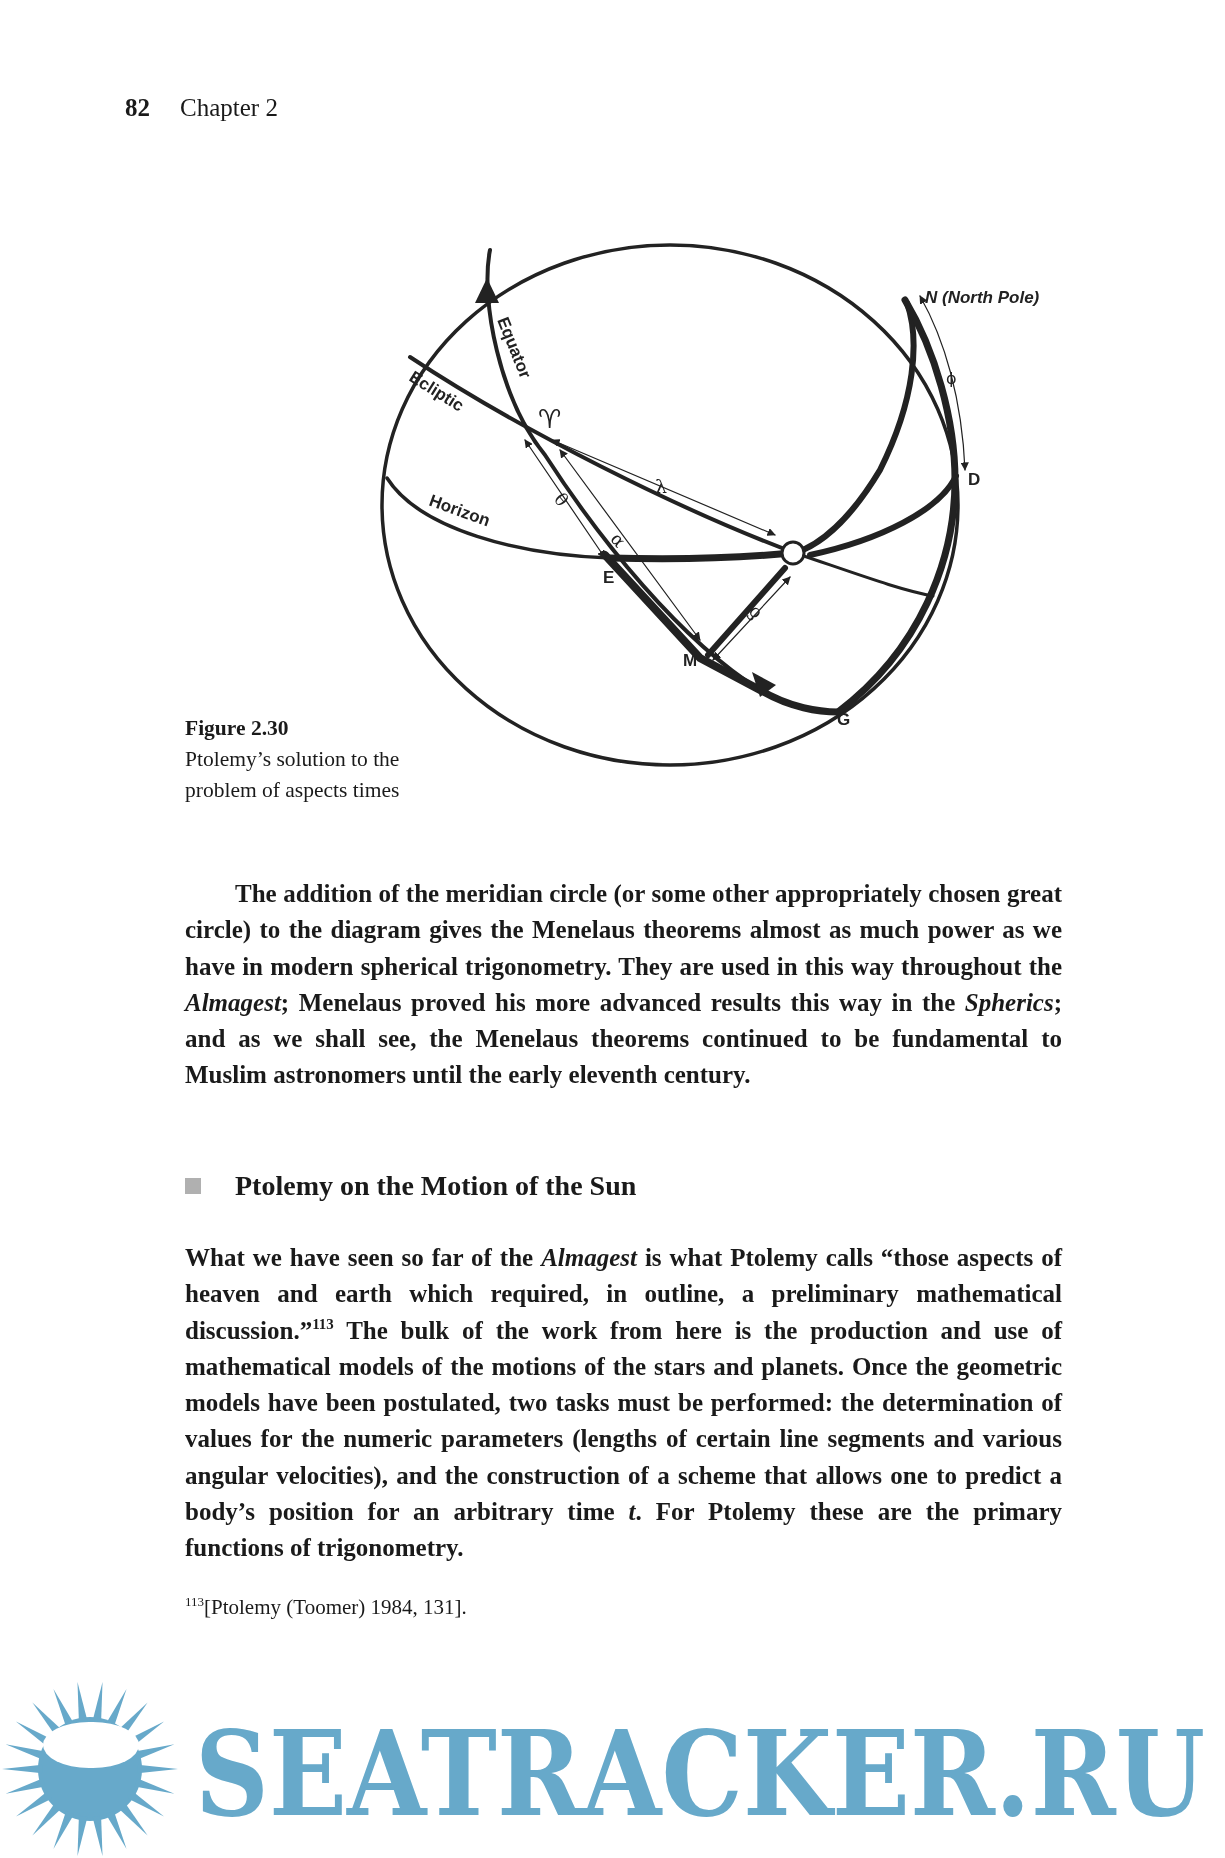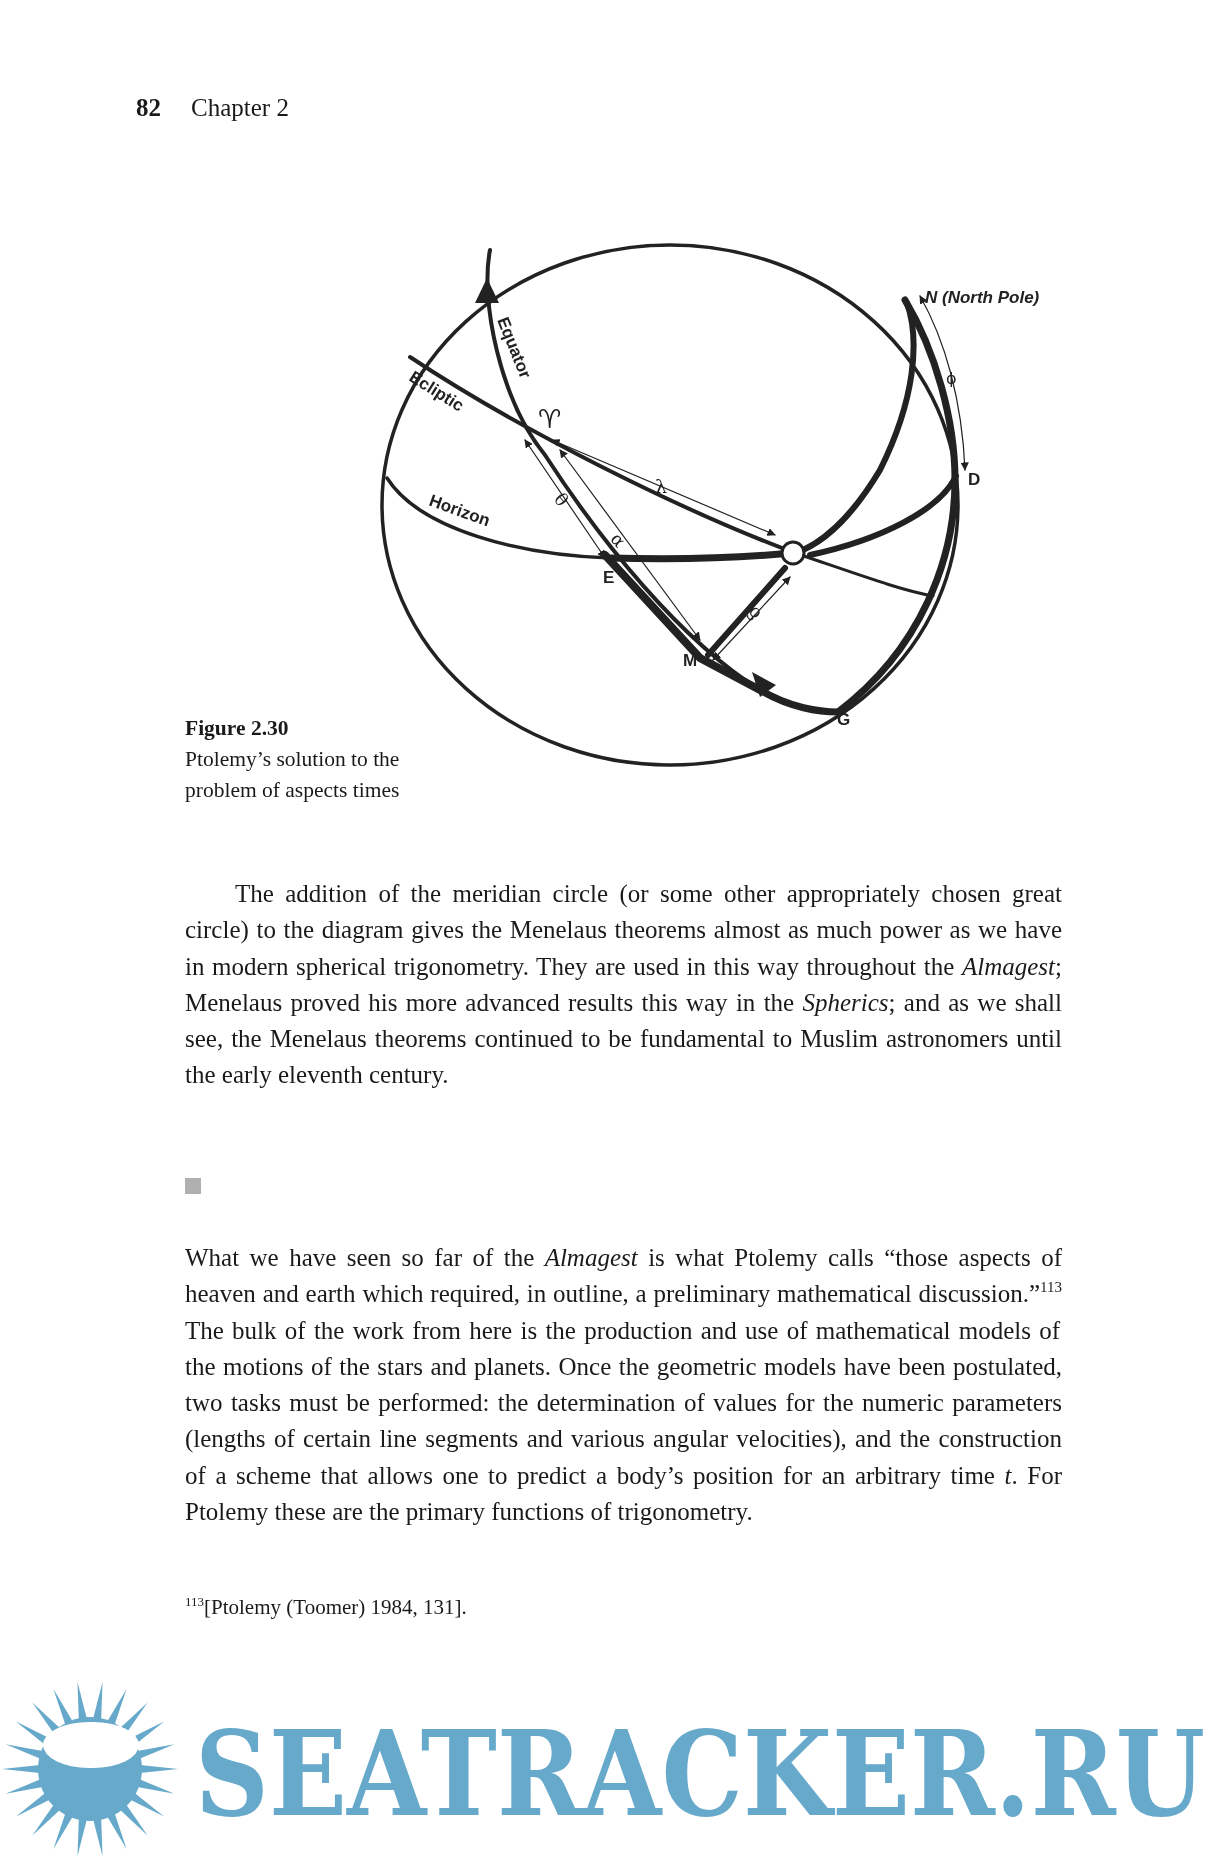--- a/index.html
+++ b/index.html
@@ -1,25 +1,25 @@
 <!DOCTYPE html>
 <html><head>
 <meta charset="utf-8">
 <style>
   html, body { margin: 0; padding: 0; background: #ffffff; }
   body { width: 1225px; height: 1858px; position: relative; overflow: hidden;
          font-family: "Liberation Serif", "DejaVu Serif", serif; color: #1a1a1a; }
-  .running-head { position: absolute; top: 94px; left: 136px; font-size: 25px; }
+  .running-head { position: absolute; top: 94px; left: 125px; font-size: 25px; }
   .running-head .pg { font-weight: bold; margin-right: 30px; }
   .figure-svg { position: absolute; left: 0; top: 0; }
   .diag-label { font-family: "Liberation Sans", "DejaVu Sans", sans-serif; font-weight: bold; fill: #222; }
   .caption { position: absolute; left: 185px; top: 673px; font-size: 21.5px; line-height: 31px; }
   .caption .fig-num { font-weight: bold; margin-top: 40px; }
   .body-text { position: absolute; left: 185px; width: 877px; font-size: 25px; line-height: 36.3px;
-               text-align: justify; margin: 0; }
+               text-align: justify; margin: 0; font-weight: bold; }
   .para1 { top: 876px; text-indent: 50px; }
   .para2 { top: 1240px; }
   .section-heading { position: absolute; left: 185px; top: 1170px; font-size: 28px; font-weight: bold; }
   .section-heading .sq { display: inline-block; width: 16px; height: 16px; background: #b0b0b0;
                          margin-right: 34px; vertical-align: 1px; }
   sup { font-size: 15px; line-height: 0; vertical-align: 10px; }
   .footnote { position: absolute; left: 185px; top: 1559px; font-size: 21px; margin-top: 36px; }
   .footnote sup { font-size: 13px; vertical-align: 8px; }
   .watermark { position: absolute; left: 0; top: 1680px; width: 1225px; height: 178px; }
   .wm-text { font-family: "DejaVu Serif", "Liberation Serif", serif; font-weight: bold; }
@@ -89,21 +89,21 @@
 </svg>
 
 <div class="caption">
   <div class="fig-num">Figure 2.30</div>
   <div>Ptolemy’s solution to the</div>
   <div>problem of aspects times</div>
 </div>
 
 <p class="body-text para1"><span>The addition of the meridian circle (or some other appropriately chosen great circle) to the diagram gives the Menelaus theorems almost as much power as we have in modern spherical trigonometry. They are used in this way throughout the </span><i>Almagest</i><span>; Menelaus proved his more advanced results this way in the </span><i>Spherics</i><span>; and as we shall see, the Menelaus theorems continued to be fundamental to Muslim astronomers until the early eleventh century.</span></p>
 
-<div class="section-heading"><span class="sq"></span></div>
+<div class="section-heading"><span class="sq"></span><span>Ptolemy on the Motion of the Sun</span></div>
 
 <p class="body-text para2"><span>What we have seen so far of the </span><i>Almagest</i><span> is what Ptolemy calls “those aspects of heaven and earth which required, in outline, a preliminary mathematical discussion.”</span><sup>113</sup><span> The bulk of the work from here is the production and use of mathematical models of the motions of the stars and planets. Once the geometric models have been postulated, two tasks must be performed: the determination of values for the numeric parameters (lengths of certain line segments and various angular velocities), and the construction of a scheme that allows one to predict a body’s position for an arbitrary time </span><i>t</i><span>. For Ptolemy these are the primary functions of trigonometry.</span></p>
 
 <div class="footnote"><sup>113</sup><span>[Ptolemy (Toomer) 1984, 131].</span></div>
 
 <svg class="watermark" width="1225" height="178" viewBox="0 0 1225 178">
   <g fill="#67a9ca">
     <circle cx="90" cy="89" r="52"></circle>
     <g id="rays">
         <path d="M137.80573118457573,84.68582963849548 L178,89 L137.80573118457573,93.31417036150452 z"></path>

